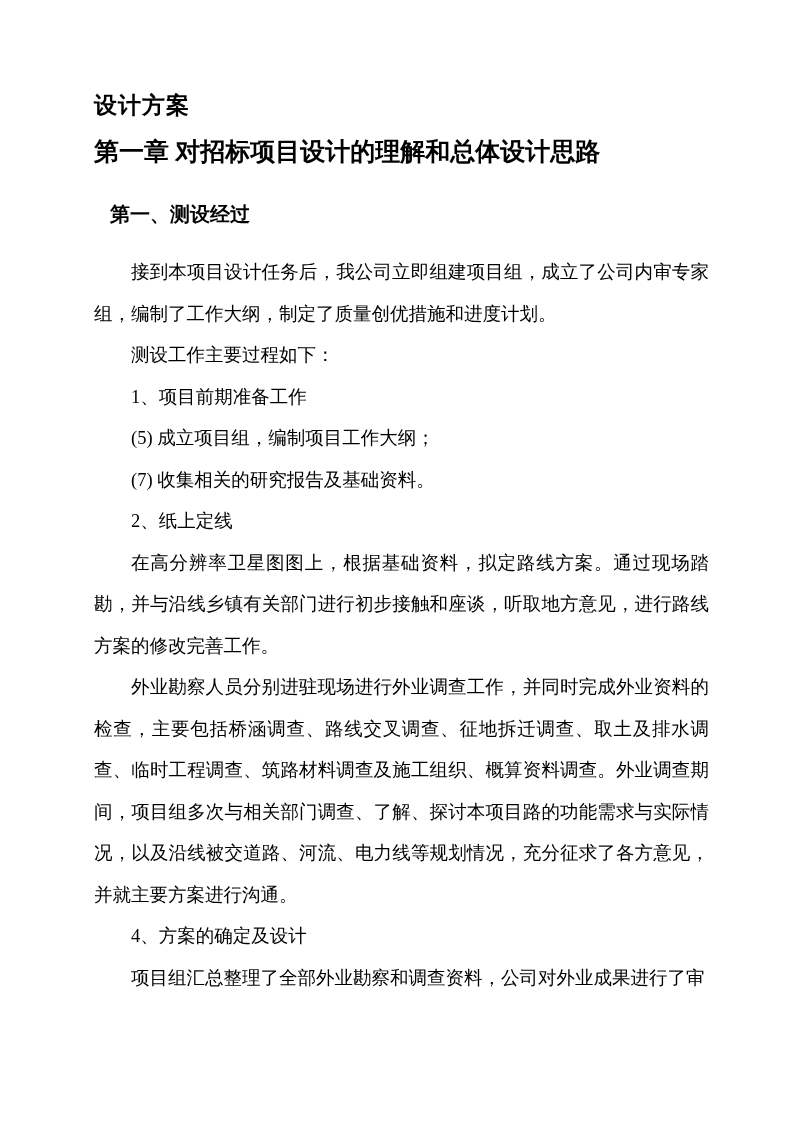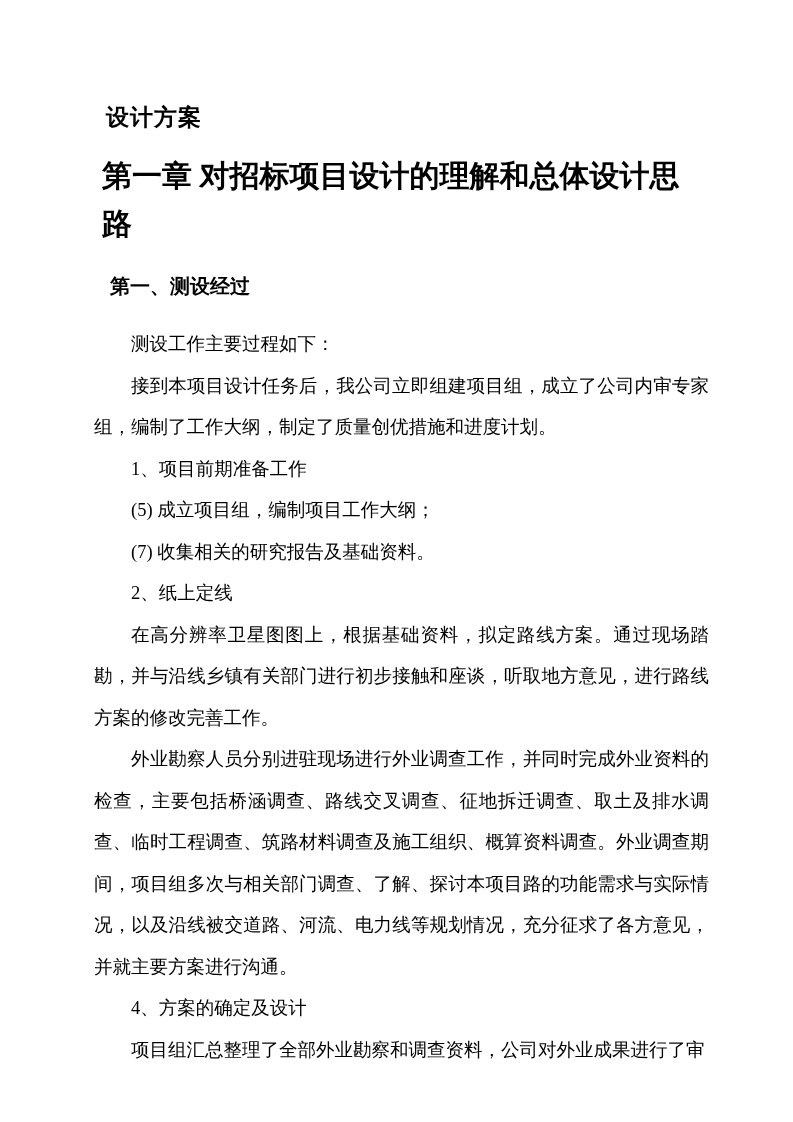--- a/index.html
+++ b/index.html
@@ -16,29 +16,29 @@
     font-family: "Liberation Serif", "DejaVu Serif", serif;
     color: #000000;
   }
   .content {
     position: absolute;
     top: 84px;
     left: 94px;
     width: 615px;
   }
   .doc-title {
-    margin: 12px;
+    margin: 0;
     font-size: 23px;
     line-height: 44px;
     font-weight: 700;
     letter-spacing: 1px;
   }
   .chapter-heading {
-    margin: 8px;
-    font-size: 30px;
+    margin: 0;
+    font-size: 25px;
     line-height: 48px;
     font-weight: 700;
   }
   .section-heading {
     margin: 16px;
     font-size: 20px;
     line-height: 44px;
     font-weight: 700;
   }
   .paragraphs p {
@@ -55,22 +55,22 @@
 <div class="page">
   <div class="content">
 
     <h1 class="doc-title">设计方案</h1>
 
     <h2 class="chapter-heading">第一章 对招标项目设计的理解和总体设计思路</h2>
 
     <h3 class="section-heading">第一、测设经过</h3>
 
     <div class="paragraphs">
+      <p>接到本项目设计任务后，我公司立即组建项目组，成立了公司内审专家组，编制了工作大纲，制定了质量创优措施和进度计划。</p>
       <p>测设工作主要过程如下：</p>
-      <p>接到本项目设计任务后，我公司立即组建项目组，成立了公司内审专家组，编制了工作大纲，制定了质量创优措施和进度计划。</p>
       <p>1、项目前期准备工作</p>
       <p>(5) 成立项目组，编制项目工作大纲；</p>
       <p>(7) 收集相关的研究报告及基础资料。</p>
       <p>2、纸上定线</p>
       <p>在高分辨率卫星图图上，根据基础资料，拟定路线方案。通过现场踏勘，并与沿线乡镇有关部门进行初步接触和座谈，听取地方意见，进行路线方案的修改完善工作。</p>
       <p>外业勘察人员分别进驻现场进行外业调查工作，并同时完成外业资料的检查，主要包括桥涵调查、路线交叉调查、征地拆迁调查、取土及排水调查、临时工程调查、筑路材料调查及施工组织、概算资料调查。外业调查期间，项目组多次与相关部门调查、了解、探讨本项目路的功能需求与实际情况，以及沿线被交道路、河流、电力线等规划情况，充分征求了各方意见，并就主要方案进行沟通。</p>
       <p>4、方案的确定及设计</p>
       <p>项目组汇总整理了全部外业勘察和调查资料，公司对外业成果进行了审</p>
     </div>
 

